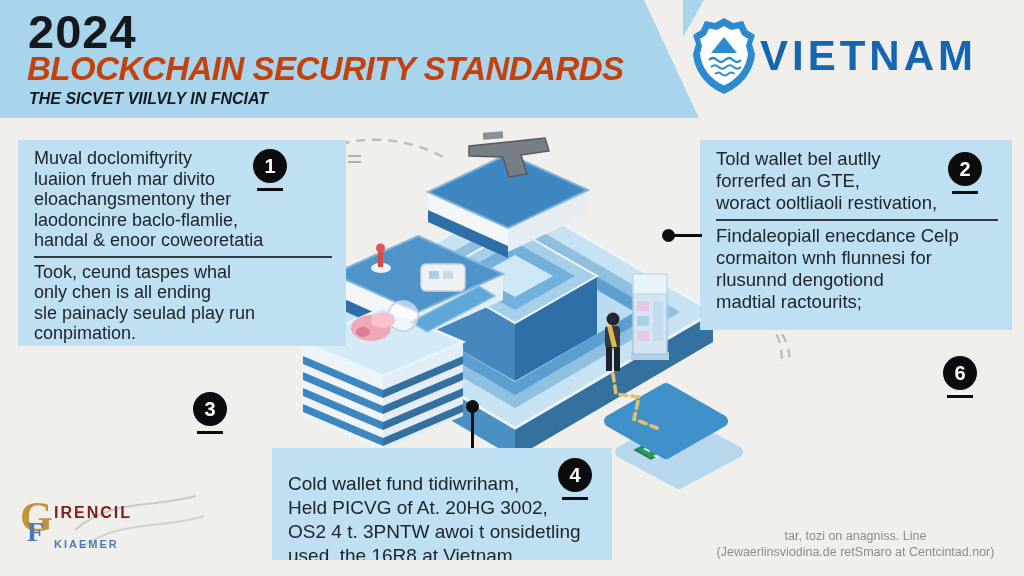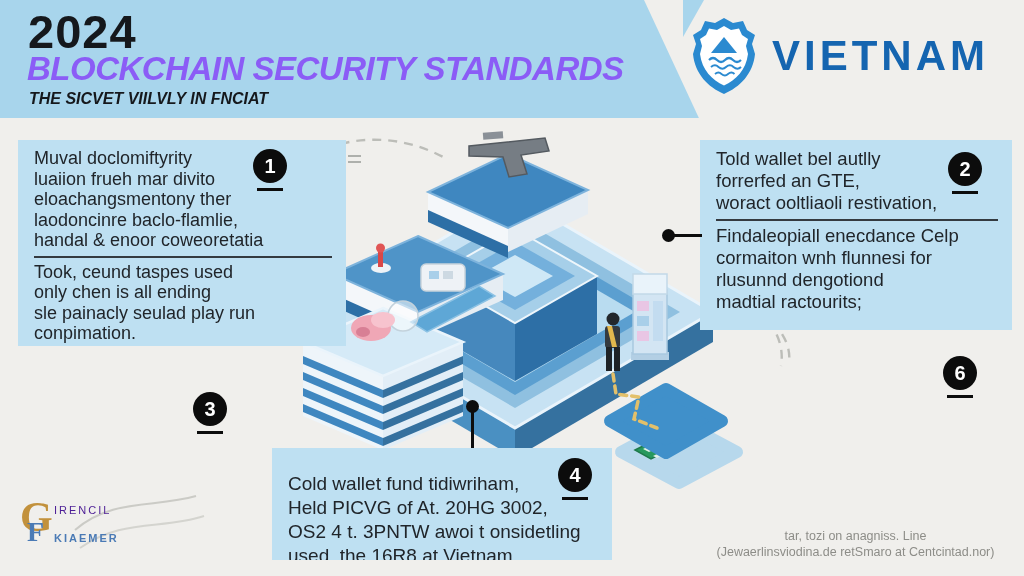--- a/index.html
+++ b/index.html
@@ -8,24 +8,24 @@
     overflow:hidden;font-family:"Liberation Sans",sans-serif;color:#20252a;
   }
   .abs{position:absolute;}
   
   .header-band{left:0;top:0;width:722px;height:118px;background:#a8d5ec;
     clip-path:polygon(0 0,89.2% 0,96.8% 100%,0 100%);}
   .header-accent{left:683px;top:0;width:21px;height:37px;background:#a8d5ec;
     clip-path:polygon(0 0,100% 0,0 100%);}
   .year{left:28px;top:4px;font-size:47px;font-weight:bold;letter-spacing:1px;color:#15181c;}
   .title{left:27px;top:50px;font-size:33px;font-weight:bold;font-style:italic;
-    letter-spacing:-0.5px;color:#8b5cf6;white-space:nowrap;}
+    letter-spacing:-0.5px;color:#c2410c;white-space:nowrap;}
   .subtitle{left:29px;top:90px;font-size:16px;font-weight:bold;font-style:italic;color:#15181c;}
   
-  .brand{left:692px;top:16px;display:flex;align-items:center;gap:16px;}
+  .brand{left:692px;top:16px;display:flex;align-items:center;gap:4px;}
   .brand-name{font-size:42px;font-weight:bold;color:#1565b0;letter-spacing:4px;}
   
   .info-box{background:#bee0f2;color:#20252a;padding:8px 14px 6px 16px;box-sizing:border-box;overflow:hidden;}
   .para{white-space:pre-line;margin:0;}
   .divider{border:none;border-top:2px solid #343a40;margin:5px 0 4px 0;}
   .b1{left:18px;top:140px;width:328px;height:206px;font-size:18px;line-height:20.5px;}
   .b2{left:700px;top:140px;width:312px;height:190px;font-size:18.5px;line-height:22px;}
   .b3{left:25px;top:388px;width:276px;height:100px;font-size:19px;line-height:22px;}
   .b4{left:272px;top:448px;width:340px;height:112px;font-size:19px;line-height:24px;padding-top:24px;}
   .b6{left:728px;top:352px;width:285px;height:161px;font-size:17px;line-height:21px;}
@@ -45,21 +45,21 @@
   .conn-v-dot{left:466px;top:400px;width:13px;height:13px;border-radius:50%;background:#0d0d0d;}
   .eq1{left:348px;top:155px;width:13px;height:2px;background:#aeb0ac;}
   .eq2{left:348px;top:161px;width:13px;height:2px;background:#aeb0ac;}
   
   .footer-logo{left:20px;top:496px;width:150px;height:64px;}
   .mono-g{position:absolute;left:0;top:0;font-family:"Liberation Serif",serif;
     font-size:42px;color:#c2913c;font-weight:bold;line-height:1;}
   .mono-f{position:absolute;left:7px;top:22px;font-family:"Liberation Serif",serif;
     font-size:28px;color:#4a7ab5;font-weight:bold;line-height:1;}
   .logo-lines{position:absolute;left:34px;top:8px;}
-  .logo-line1{font-size:11px;letter-spacing:2px;color:#4c1d95;font-weight:normal;}
+  .logo-line1{font-size:16px;letter-spacing:2px;color:#7f1d1d;font-weight:bold;}
   .logo-line2{font-size:11px;letter-spacing:2px;color:#4a7ab5;font-weight:bold;margin-top:16px;}
   .footer-note{left:698px;top:528px;width:315px;text-align:center;color:#8d8d88;
     font-size:12.5px;line-height:1.3;white-space:pre-line;}
   .illustration{left:283px;top:116px;}
   .scribbles{left:70px;top:486px;}
 </style>
 </head>
 <body>
 
 <div id="canvas">
@@ -192,21 +192,21 @@
     <polyline points="330,258 333,278 356,281 351,303 374,312" fill="none" stroke="#e3c06a" stroke-width="3.5" stroke-dasharray="7 5" stroke-linecap="round"></polyline>
   </svg>
 
   <div class="abs info-box b1">
     <p class="para">Muval doclomiftyrity
 luaiion frueh mar divito
 eloachangsmentony ther
 laodoncinre baclo-flamlie,
 handal &amp; enoor coweoretatia</p>
     <hr class="divider">
-    <p class="para">Took, ceund taspes used
+    <p class="para">Took, ceund taspes whal
 only chen is all ending
 sle painacly seulad play run
 conpimation.</p>
   </div>
 
   <div class="abs info-box b2">
     <p class="para">Told wallet bel autlly
 forrerfed an GTE,
 woract ooltliaoli restivation,</p>
     <hr class="divider">

